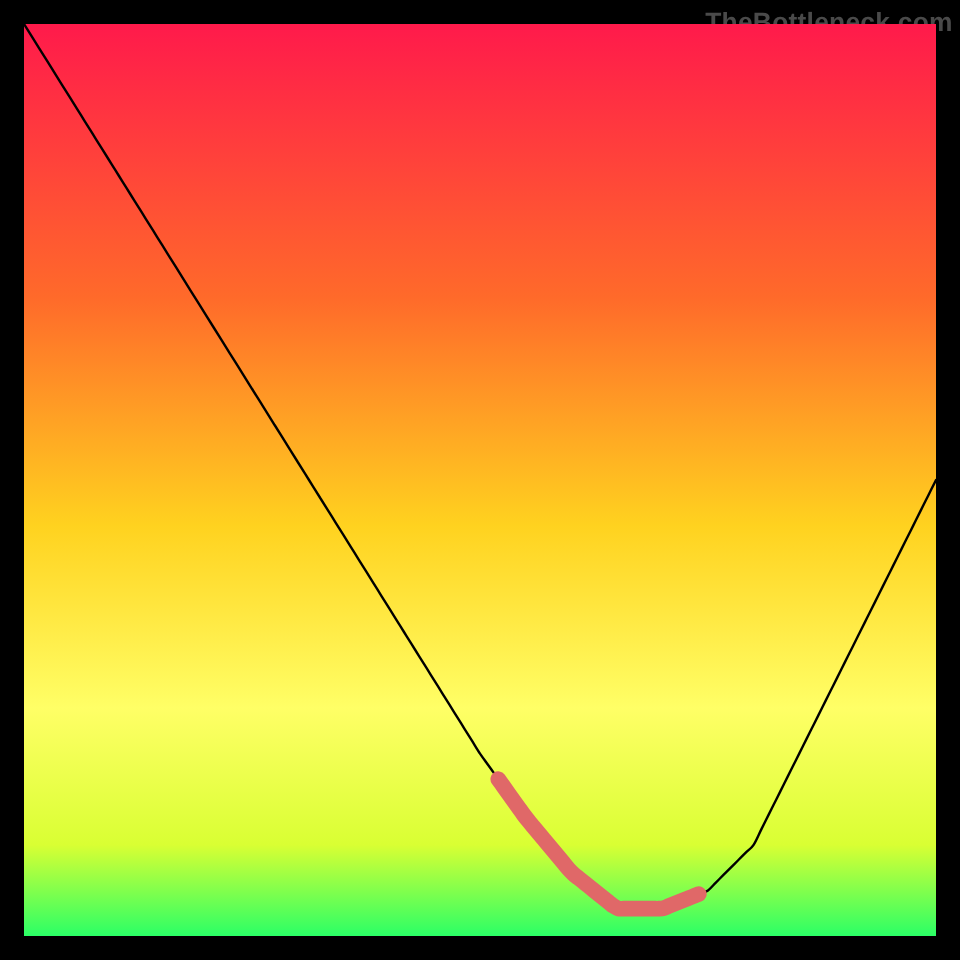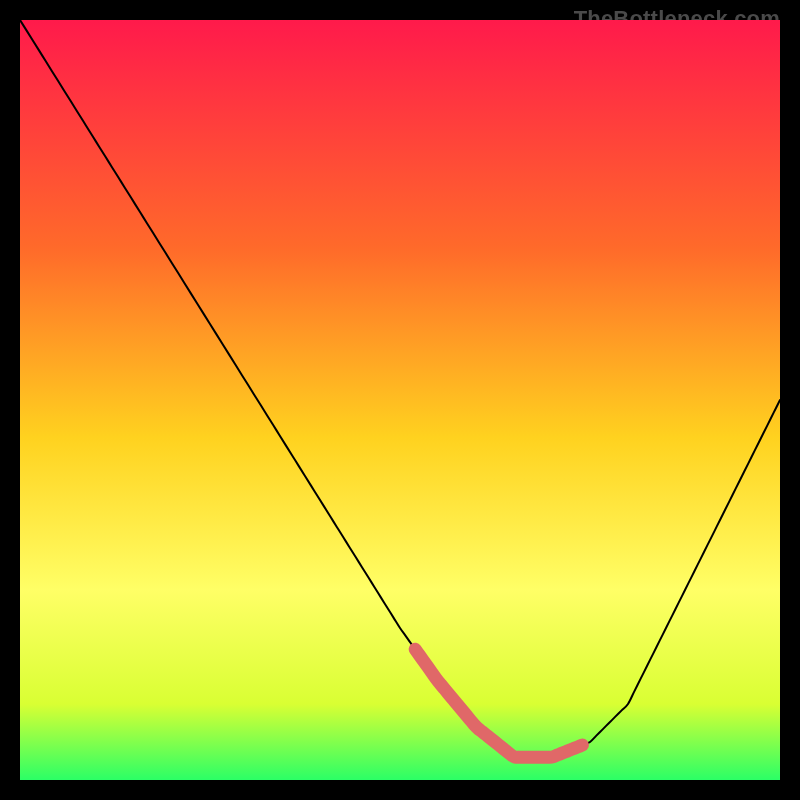--- a/index.html
+++ b/index.html
@@ -21,21 +21,21 @@
     position: absolute;
     left: 20px;
     top: 20px;
     width: 760px;
     height: 760px;
     overflow: hidden;
   }
   .watermark {
     position: absolute;
     top: 6px;
-    right: 20px;
+    right: 6px;
     color: #4a4a4a;
     font-size: 22px;
     font-weight: 600;
     letter-spacing: 0.2px;
     user-select: none;
     pointer-events: none;
   }
   svg { display: block; }
 </style>
 </head>

